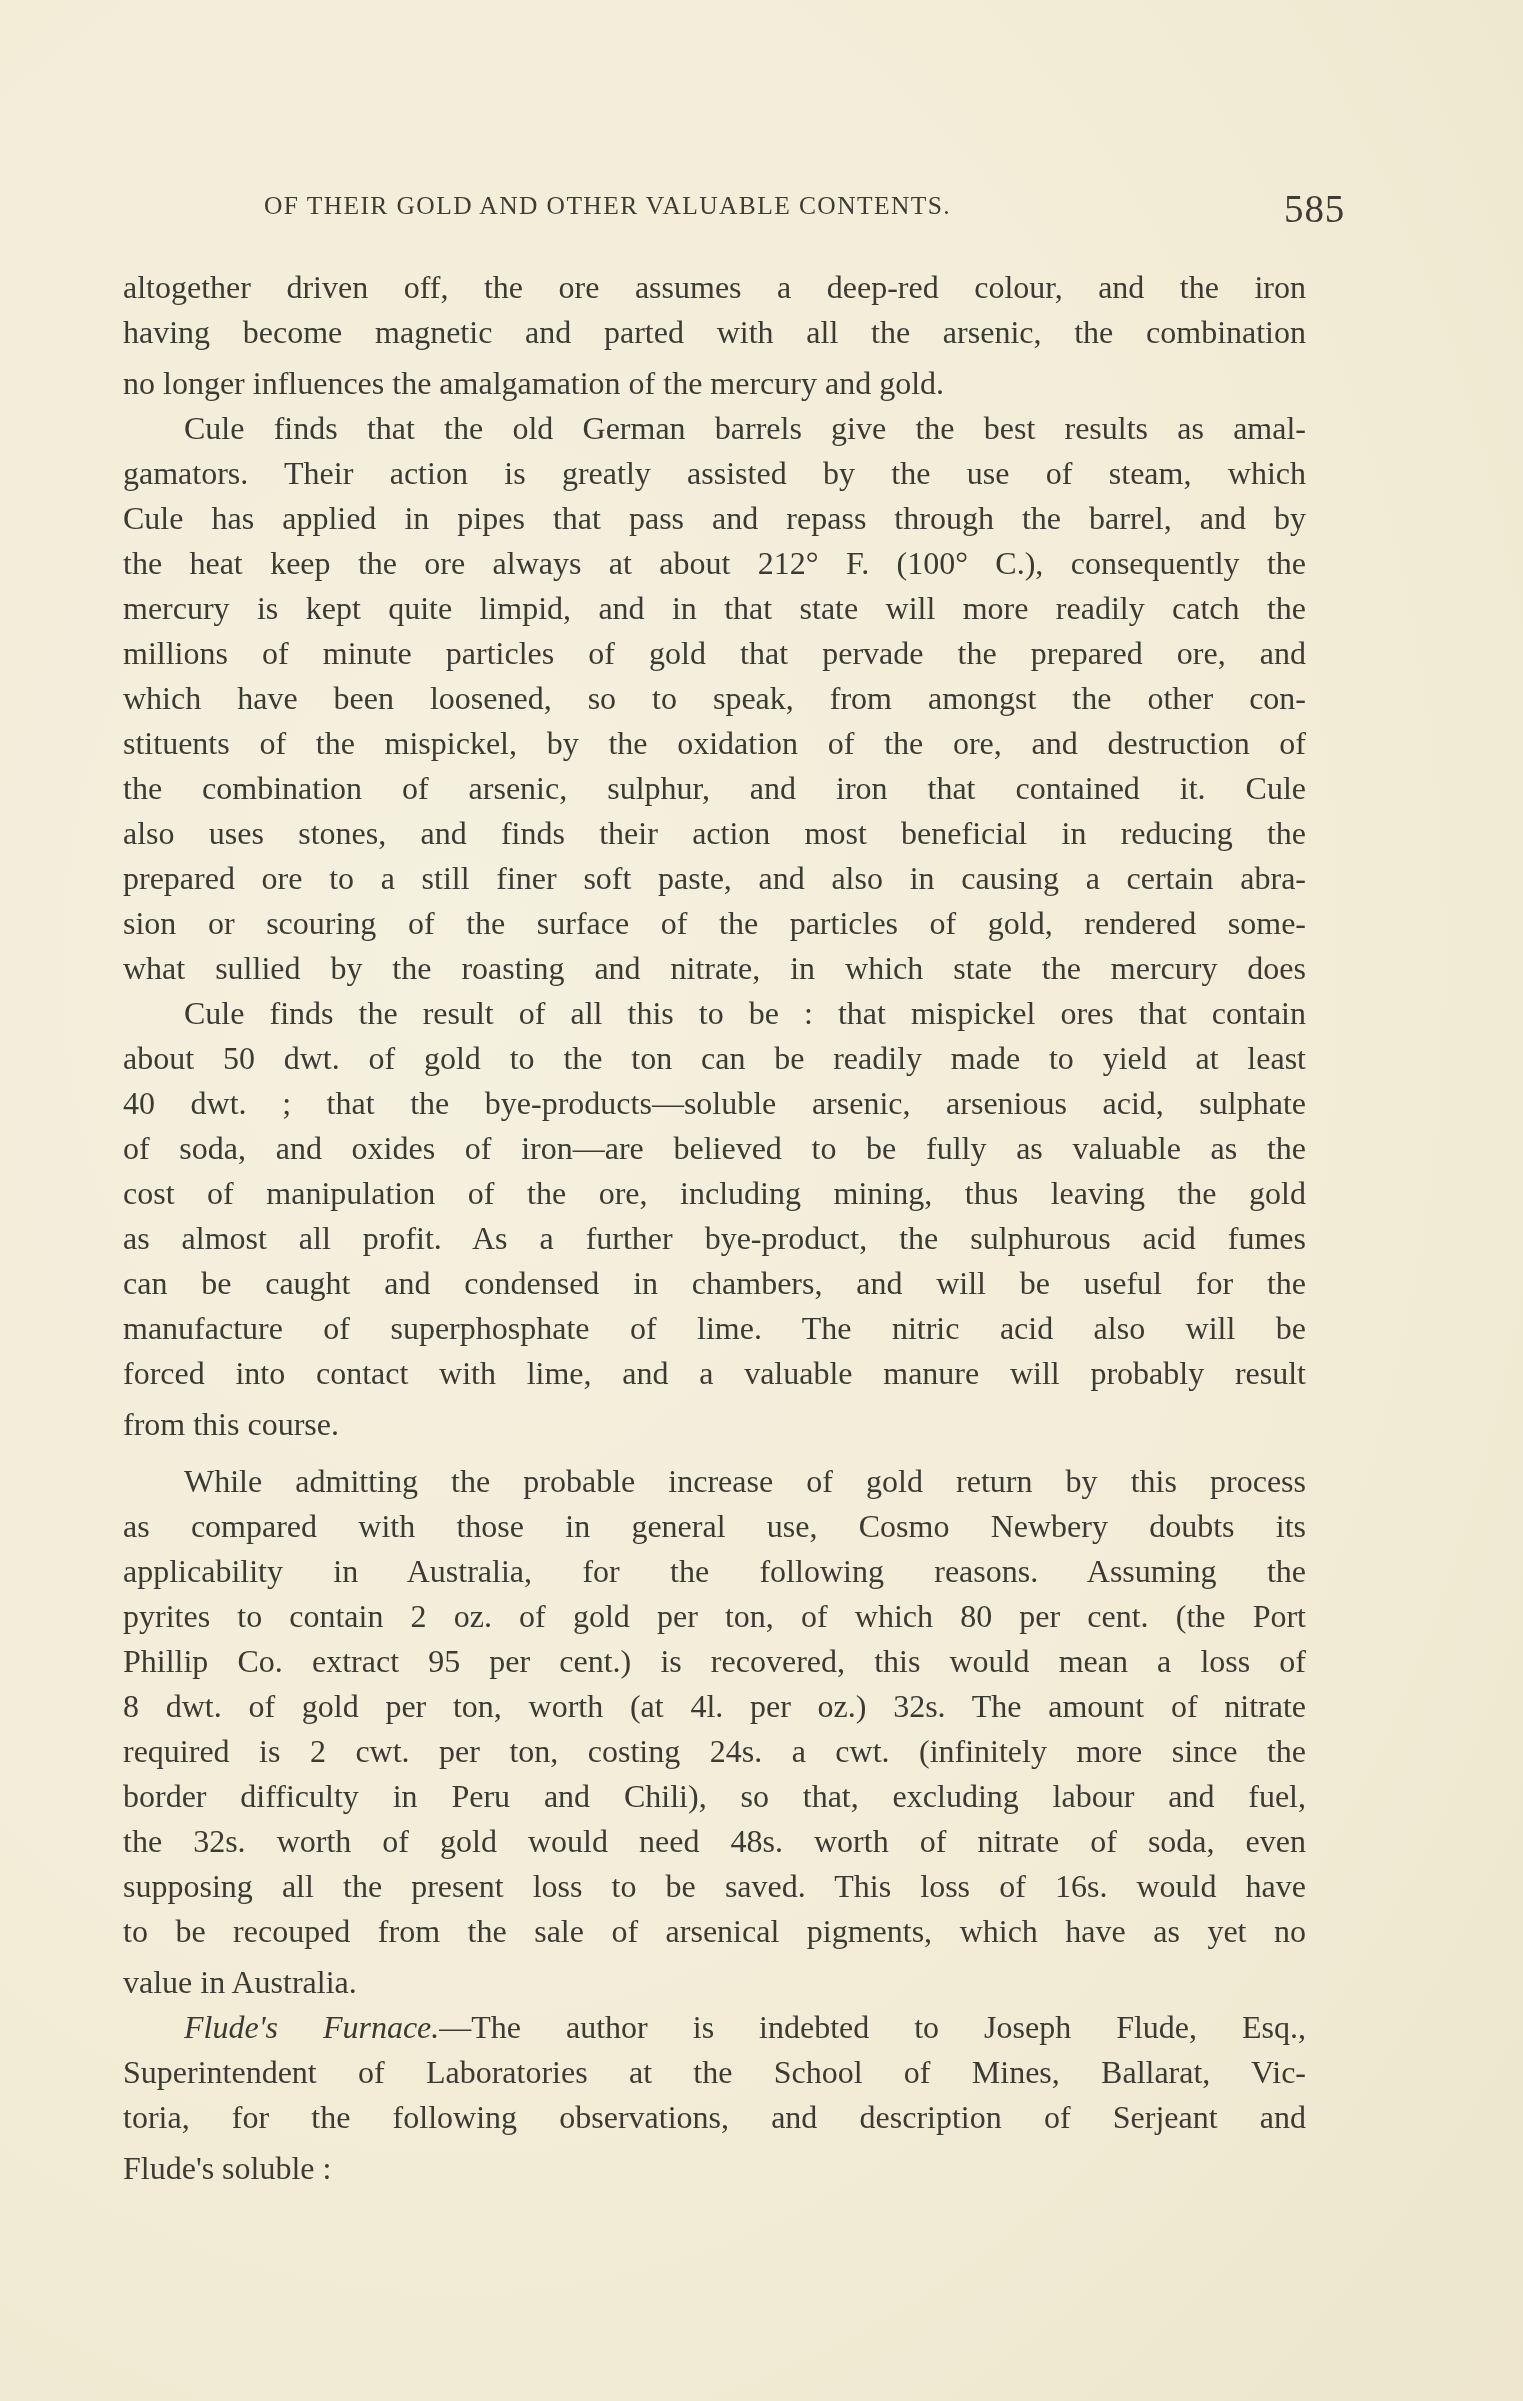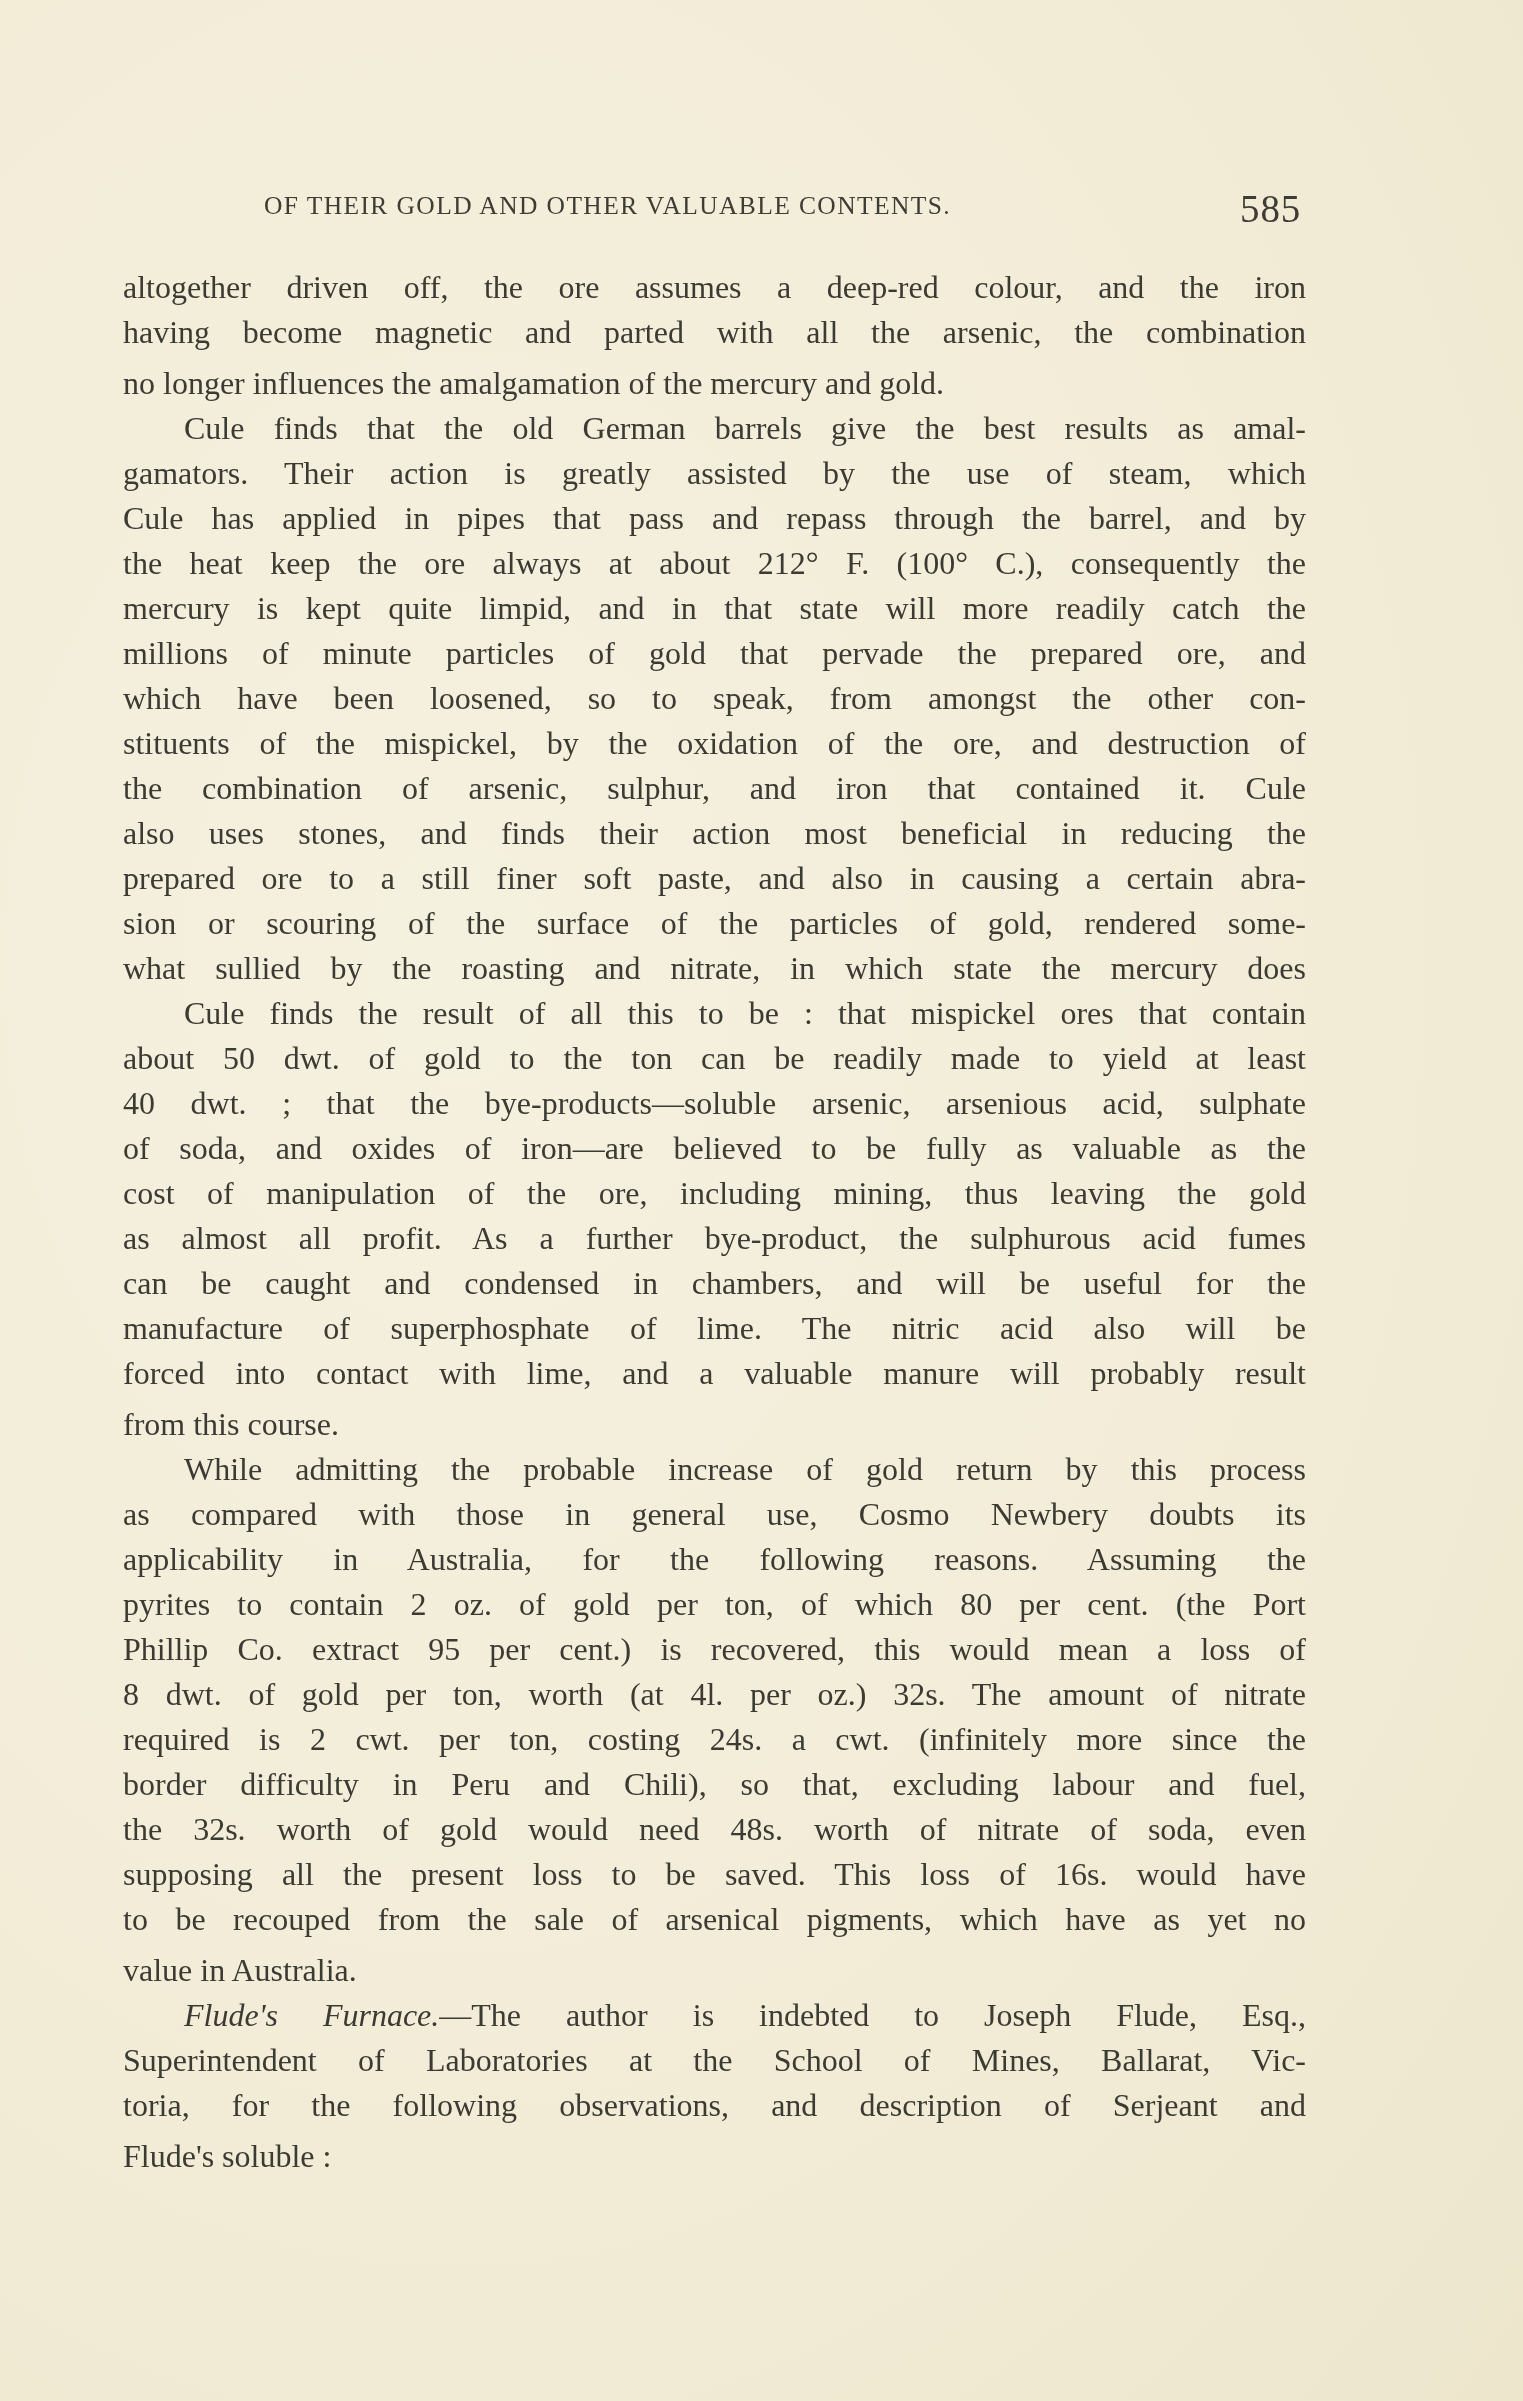--- a/index.html
+++ b/index.html
@@ -13,21 +13,21 @@
   }
   .running-head {
     position:absolute; left:0; top:186px; width:1524px; height:44px;
   }
   .running-head .title {
     position:absolute; left:264px; top:5.3px; width:905px;
     font-size:25.5px; letter-spacing:1.4px; white-space:nowrap;
     color:#3d3c35;
   }
   .running-head .pageno {
-    position:absolute; left:1240px; top:0px;
+    position:absolute; left:1284px; top:0px;
     font-size:39px; letter-spacing:0.9px; color:#3d3c35;
   }
   .body-text {
     position:absolute; left:123px; top:265px; width:1183px;
   }
   .line {
     display:block; height:45px; line-height:45px;
     font-size:32px;
     text-align:justify; text-align-last:justify;
     white-space:nowrap; overflow:visible;
@@ -75,21 +75,21 @@
     <span class="line" style="white-space: normal; overflow: hidden;">of soda, and oxides of iron—are believed to be fully as valuable as the</span>
     <span class="line" style="white-space: normal; overflow: hidden;">cost of manipulation of the ore, including mining, thus leaving the gold</span>
     <span class="line" style="white-space: normal; overflow: hidden;">as almost all profit.  As a further bye-product, the sulphurous acid fumes</span>
     <span class="line" style="white-space: normal; overflow: hidden;">can be caught and condensed in chambers, and will be useful for the</span>
     <span class="line" style="white-space: normal; overflow: hidden;">manufacture of superphosphate of lime.  The nitric acid also will be</span>
     <span class="line" style="white-space: normal; overflow: hidden;">forced into contact with lime, and a valuable manure will probably result</span>
     <span class="line last" style="white-space: nowrap;">from this course.</span>
   </div>
 
   <div>
-    <span class="line indent" style="white-space: normal; overflow: hidden;">While admitting the probable increase of gold return by this process</span>
+    <span class="line indent" style="white-space: normal; overflow: hidden; margin-top: 12px;">While admitting the probable increase of gold return by this process</span>
     <span class="line" style="white-space: normal; overflow: hidden;">as compared with those in general use, Cosmo Newbery doubts its</span>
     <span class="line" style="white-space: normal; overflow: hidden;">applicability in Australia, for the following reasons.  Assuming the</span>
     <span class="line" style="white-space: normal; overflow: hidden;">pyrites to contain 2 oz. of gold per ton, of which 80 per cent. (the Port</span>
     <span class="line" style="white-space: normal; overflow: hidden;">Phillip Co. extract 95 per cent.) is recovered, this would mean a loss of</span>
     <span class="line" style="white-space: normal; overflow: hidden;">8 dwt. of gold per ton, worth (at 4l. per oz.) 32s.  The amount of nitrate</span>
     <span class="line" style="white-space: normal; overflow: hidden;">required is 2 cwt. per ton, costing 24s. a cwt. (infinitely more since the</span>
     <span class="line" style="white-space: normal; overflow: hidden;">border difficulty in Peru and Chili), so that, excluding labour and fuel,</span>
     <span class="line" style="white-space: normal; overflow: hidden;">the 32s. worth of gold would need 48s. worth of nitrate of soda, even</span>
     <span class="line" style="white-space: normal; overflow: hidden;">supposing all the present loss to be saved.  This loss of 16s. would have</span>
     <span class="line" style="white-space: normal; overflow: hidden;">to be recouped from the sale of arsenical pigments, which have as yet no</span>

